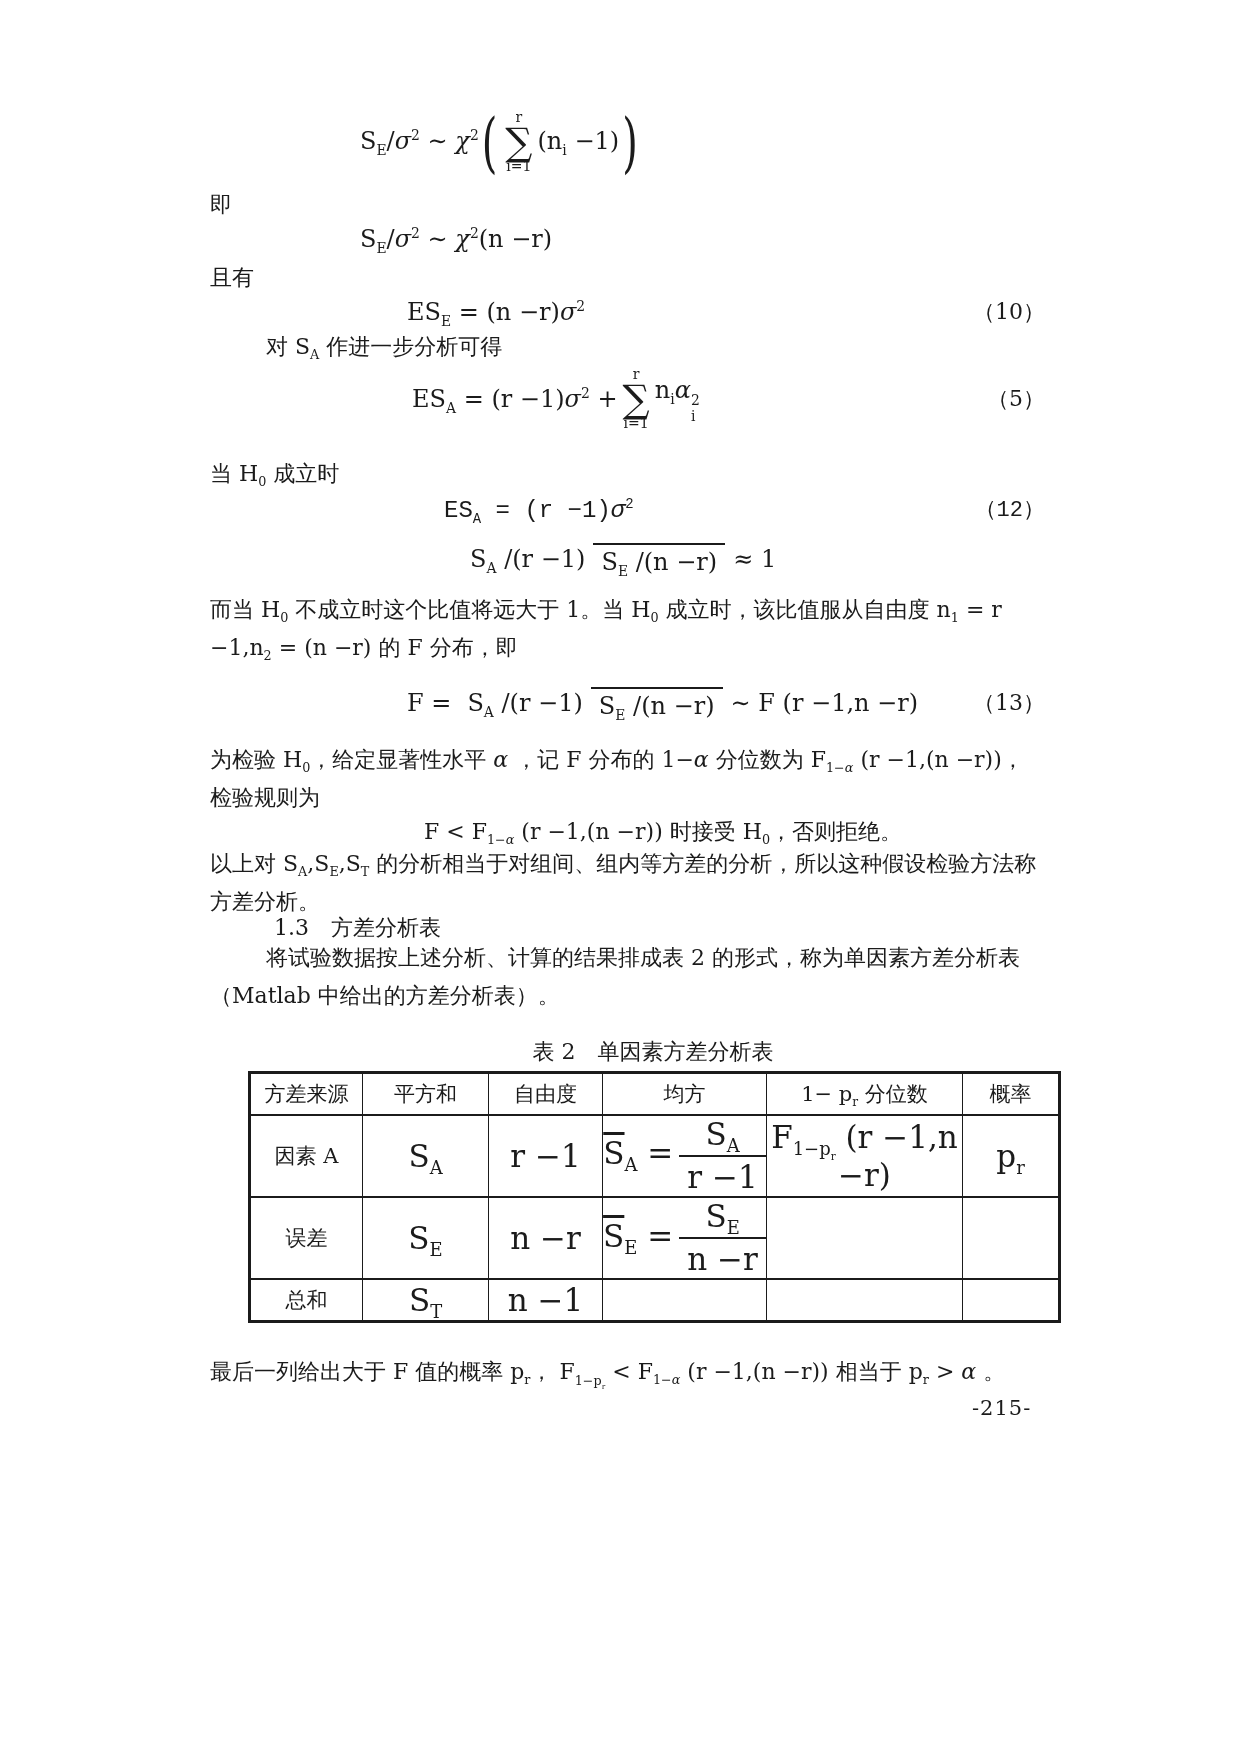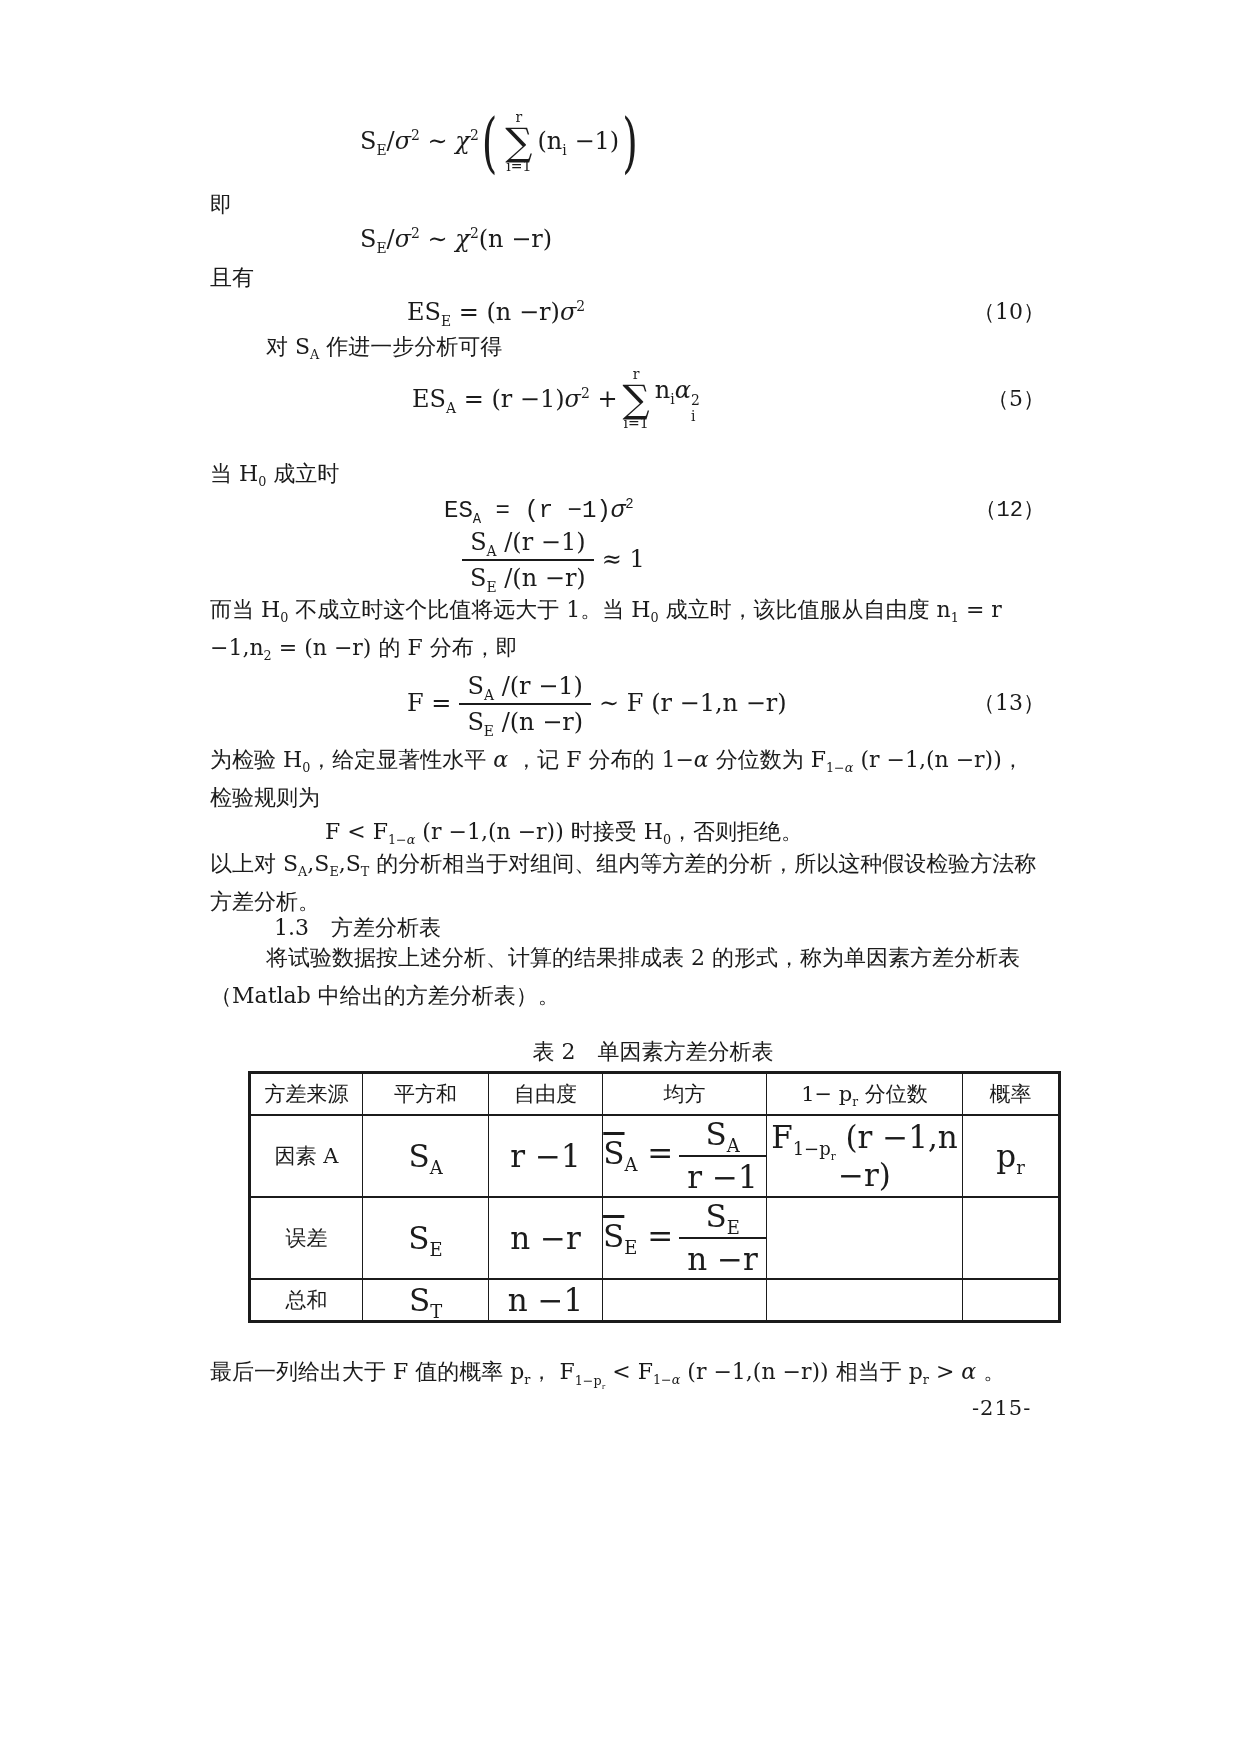--- a/index.html
+++ b/index.html
@@ -22,21 +22,21 @@
   
   .eqrow{display:flex;align-items:center;font-size:24px;line-height:1.3;}
   .eqnum{margin-left:auto;font-size:22px;align-self:center;}
   .bigp{display:inline-block;font-size:40px;font-weight:300;line-height:40px;
         transform:scaleY(1.65);margin:0 3px;}
   .sum{display:inline-flex;flex-direction:column;align-items:center;line-height:1;margin:0 5px;}
   .sum .lim{font-size:14px;line-height:1.1;}
   .sum .sig{font-size:38px;line-height:0.9;}
   .ss{display:inline-flex;flex-direction:column;align-items:flex-start;
       font-size:0.58em;line-height:1.15;vertical-align:-0.45em;}
-  .frac{display:inline-flex;flex-direction:column;align-items:center;text-align:center;
+  .frac{display:inline-flex;flex-direction:row;align-items:center;text-align:center;
         margin:0 8px;line-height:1.25;}
   .fnum{padding:0 8px 2px 8px;}
   .fden{border-top:2px solid #1b1b1b;padding:2px 8px 0 8px;}
   
   .ind{ text-indent:56px; } 
   
   .tblwrap{width:810px;margin-left:38px;}
   .caption{width:810px;margin-left:38px;text-align:center;font-size:22px;line-height:30px;}
   table{border-collapse:collapse;table-layout:fixed;width:810px;}
   th,td{border-left:1.5px solid #1b1b1b;border-right:1.5px solid #1b1b1b;
@@ -122,21 +122,21 @@
       <span class="frac">
         <span class="fnum">S<sub>A</sub> /(r −1)</span>
         <span class="fden">S<sub>E</sub> /(n −r)</span>
       </span>
       <span>∼ F (r −1,n −r)</span>
       <span class="eqnum">（13）</span>
     </div>
 
     <p style="margin-top:2px;">为检验 H<sub>0</sub>，给定显著性水平 <i>α</i> ，记 F 分布的 1−<i>α</i> 分位数为 F<sub>1−<i>α</i></sub> (r −1,(n −r))，检验规则为</p>
 
-    <p style="margin-left:115px;margin-top:-4px;">F &lt; F<sub>1−<i>α</i></sub> (r −1,(n −r)) 时接受 H<sub>0</sub>，否则拒绝。</p>
+    <p style="margin-left:71px;margin-top:-4px;text-align:center;">F &lt; F<sub>1−<i>α</i></sub> (r −1,(n −r)) 时接受 H<sub>0</sub>，否则拒绝。</p>
 
     <p style="margin-top:-6px;">以上对 S<sub>A</sub>,S<sub>E</sub>,S<sub>T</sub> 的分析相当于对组间、组内等方差的分析，所以这种假设检验方法称方差分析。</p>
 
     <p style="margin-left:64px;margin-top:-12px;">1.3　方差分析表</p>
 
     <p class="ind" style="margin-top:-8px;">将试验数据按上述分析、计算的结果排成表 2 的形式，称为单因素方差分析表（Matlab 中给出的方差分析表）。</p>
 
     <div class="caption" style="margin-top:22px;">表 2　单因素方差分析表</div>
 
     <div class="tblwrap" style="margin-top:4px;">

